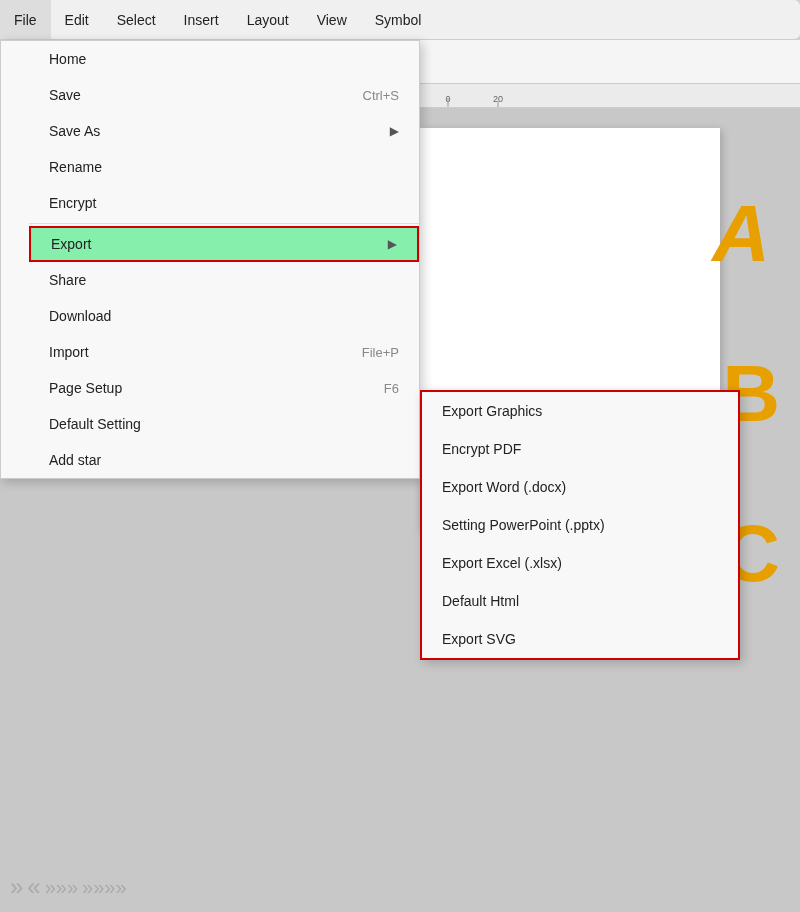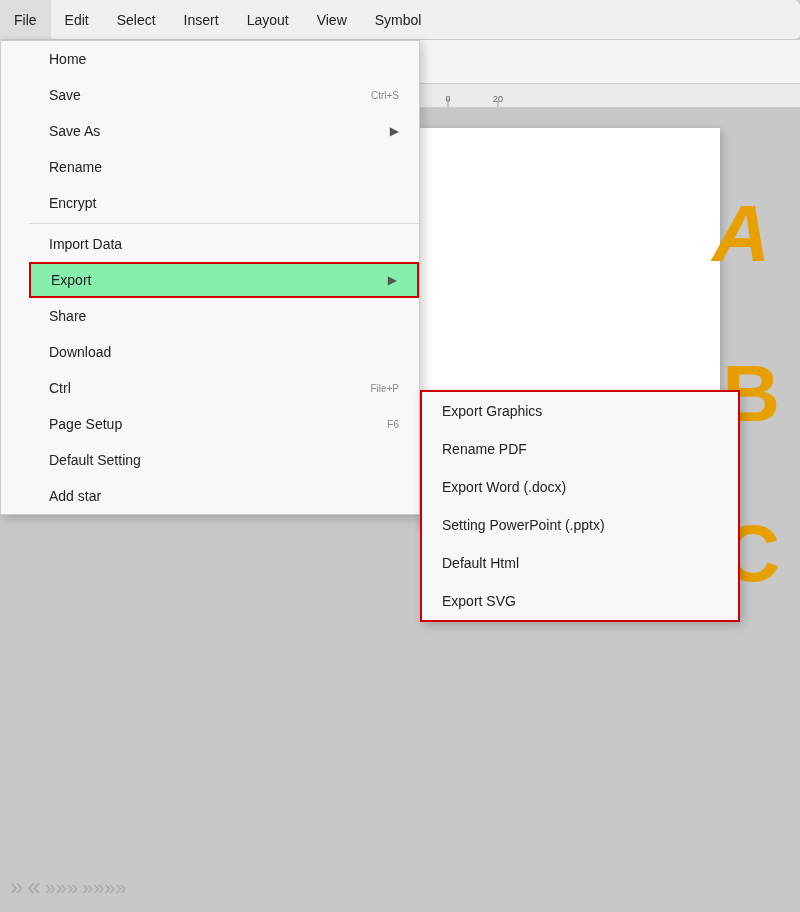--- a/index.html
+++ b/index.html
@@ -216,21 +216,21 @@
       background: #e8e8e8;
     }
 
     .menu-item.active {
       background: #e8e8e8;
       border: 2px solid #cc0000;
     }
 
     .menu-item .shortcut {
       color: #888;
-      font-size: 10px;
+      font-size: 13px;
     }
 
     .menu-item .arrow {
       color: #555;
       font-size: 12px;
     }
 
     .menu-divider {
       height: 1px;
       background: #ddd;
@@ -368,39 +368,36 @@
   <div class="menu-item">
     <span>Rename</span>
   </div>
 
   <div class="menu-item">
     <span>Encrypt</span>
   </div>
 
   <div class="menu-divider"></div>
 
-  <div class="menu-item">
-    <span>Import Data</span>
-  </div>
 
   <div class="menu-item active" style="border: 2px solid #cc0000; background: #86efac;">
     <span>Export</span>
     <span class="arrow">▶</span>
   </div>
 
   <div class="menu-item">
     <span>Share</span>
   </div>
 
   <div class="menu-item">
     <span>Download</span>
   </div>
 
   <div class="menu-item">
-    <span>Ctrl</span>
+    <span>Import</span>
     <span class="shortcut">File+P</span>
   </div>
 
   <div class="menu-item">
     <span>Page Setup</span>
     <span class="shortcut">F6</span>
   </div>
 
   <div class="menu-item">
     <span>Default Setting</span>
@@ -409,27 +406,30 @@
   <div class="menu-item">
     <span>Add star</span>
   </div>
 </div>
 
 <div class="export-submenu">
   <div class="submenu-item">
     <span>Export Graphics</span>
   </div>
   <div class="submenu-item">
-    <span>Rename PDF</span>
+    <span>Encrypt PDF</span>
   </div>
   <div class="submenu-item">
     <span>Export Word (.docx)</span>
   </div>
   <div class="submenu-item">
     <span>Setting PowerPoint (.pptx)</span>
   </div>
   <div class="submenu-item">
+    <span>Export Excel (.xlsx)</span>
+  </div>
+  <div class="submenu-item">
     <span>Default Html</span>
   </div>
   <div class="submenu-item">
     <span>Export SVG</span>
   </div>
 </div>
 
 </body></html>

